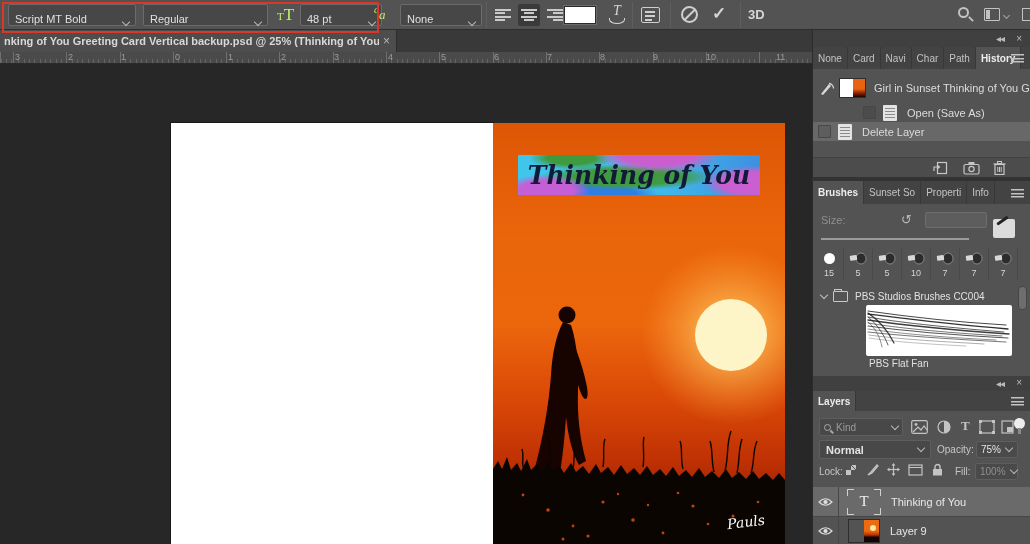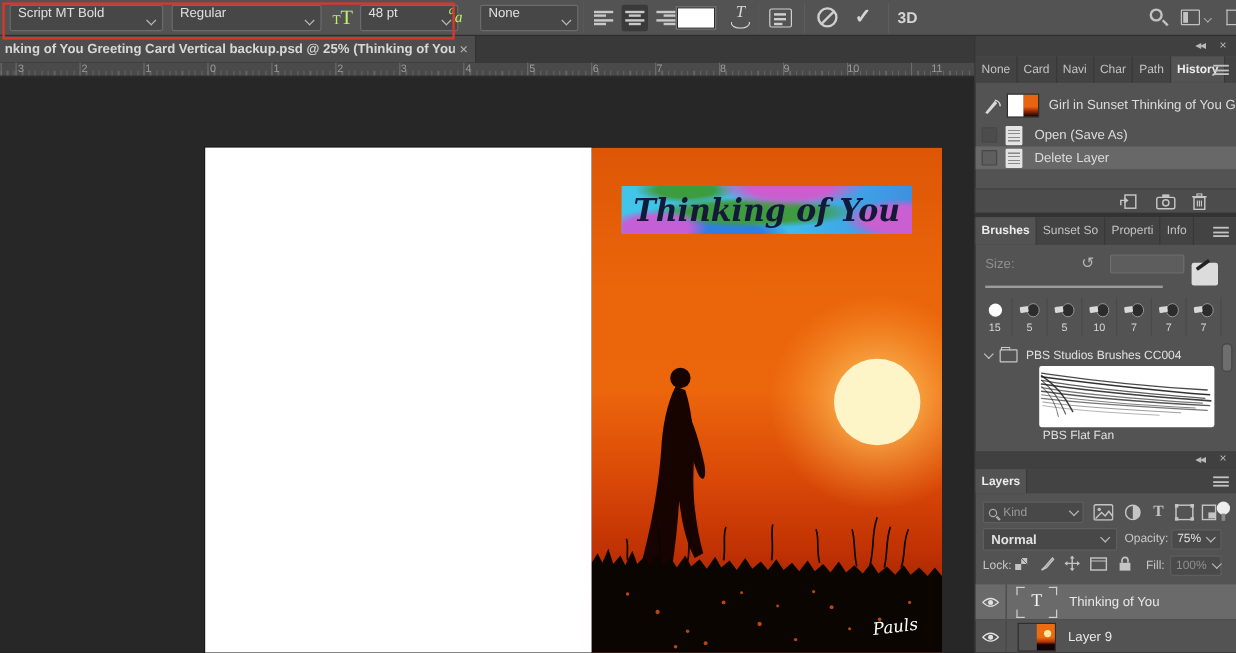--- a/index.html
+++ b/index.html
@@ -6,22 +6,22 @@
   html,body { background:#1e1e1e; }
   .app {
     position:relative; width:1030px; height:544px; overflow:hidden;
     font-family:"Liberation Sans", sans-serif; background:#282828; color:#ddd;
     -webkit-font-smoothing:antialiased;
   }
   
   .options-bar { position:absolute; left:0; top:0; width:1030px; height:30px;
     background:#535353; border-bottom:1px solid #2e2e2e; z-index:5; }
   .dd { position:absolute; top:4px; height:22px; background:#474747;
-    border:1px solid #6b6b6b; border-radius:2px; display:flex; align-items:flex-start;
-    font-size:11px; color:#e0e0e0; padding:0 6px; cursor:default;flex-direction:column; }
+    border:1px solid #6b6b6b; border-radius:2px; display:flex; align-items:flex-end;
+    font-size:11px; color:#e0e0e0; padding:0 6px; cursor:default; }
   .dd .chev { margin-left:auto; }
   .chev { display:inline-block; width:6px; height:6px;
     border-right:1px solid #b9b9b9; border-bottom:1px solid #b9b9b9;
     transform:rotate(45deg); margin-top:-3px; flex:none; }
   .ob-sep { position:absolute; top:2px; width:1px; height:26px; background:#464646; border-right:1px solid #5e5e5e; }
   .tt-icon { position:absolute; left:277px; top:5px; color:#bef264; font-family:"Liberation Serif",serif; }
   .tt-icon .sm { font-size:11px; } .tt-icon .bg { font-size:17px; }
   .aa-icon { position:absolute; left:374px; top:4px; color:#bef264; font-style:italic; font-family:"Liberation Serif",serif;}
   .aa-icon .sm { font-size:10px; vertical-align:6px;} .aa-icon .bg { font-size:13px; }
   .align-group { position:absolute; left:492px; top:4px; display:flex; gap:4px; }
@@ -384,21 +384,21 @@
         <svg width="16" height="16" style="margin:0 4px 0 6px; flex:none;" viewBox="0 0 16 16">
           <path d="M2,14 L10,4 L12,6 L4,15 Z" fill="#d8d8d8"></path>
           <path d="M10,3.5 a5,5 0 0 1 4.5,5" stroke="#d8d8d8" fill="none" stroke-width="1.3"></path>
         </svg>
         <div class="snap-thumb">
             <div class="w"></div>
             <div class="s"></div>
           </div>
         <span style="margin-left:8px; white-space:nowrap;">Girl in Sunset Thinking of You G...</span>
       </div>
-      <div class="hrow" style="top:73px; height:19px;">
+      <div class="hrow" style="top:73px; height:19px;padding-left:45px;">
         <div class="well" style="margin:0 7px 0 5px;"></div>
         <div class="doc-ic"></div>
         <span style="margin-left:10px">Open (Save As)</span>
       </div>
       <div class="hrow selected" style="top:92px; height:19px;">
         <div class="well" style="margin:0 7px 0 5px; background:#5e5e5e;"></div>
         <div class="doc-ic"></div>
         <span style="margin-left:10px">Delete Layer</span>
       </div>
       <div class="hfooter">

